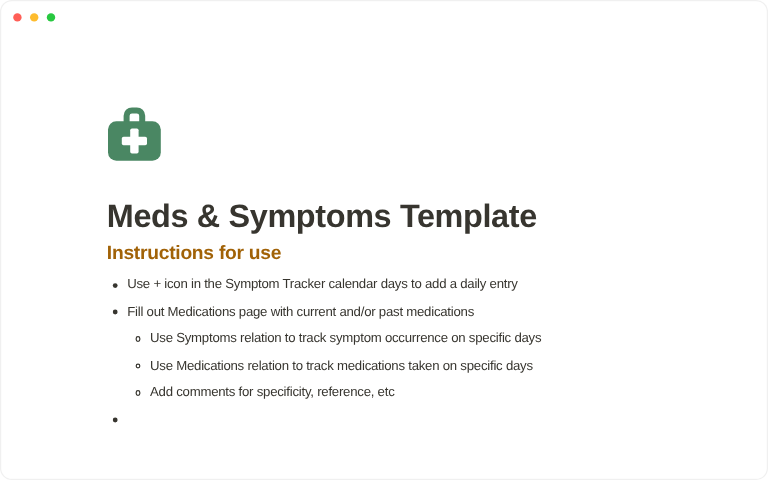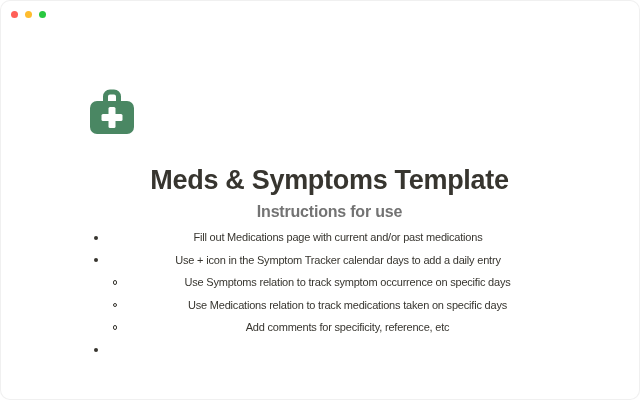--- a/index.html
+++ b/index.html
@@ -25,21 +25,20 @@
   .traffic-dot {
     width: 7px; height: 7px;
     border-radius: 50%;
     cursor: default;
   }
   .page {
     position: relative;
     height: 396px;
     overflow: hidden;
     padding: 0 69px 0 88px;
-    text-align: center;
   }
   .icon-block {
     margin-top: 88px;
     width: 46px; height: 46px;
   }
   .icon-block svg { display: block; }
   .page-title {
     margin-top: 28px;
     font-size: 27px;
     line-height: 34px;
@@ -53,21 +52,21 @@
     line-height: 19px;
     letter-spacing: -0.2px;
     color: #37352f;
   }
   .section-heading {
     margin-top: 7px;
     font-size: 16px;
     line-height: 16px;
     font-weight: bold;
     letter-spacing: -0.2px;
-    color: #737373;
+    color: #a16207;
   }
   ul.instructions {
     margin-top: 10px;
     list-style: none;
   }
   ul.instructions li {
     position: relative;
     font-size: 11px;
     line-height: 15px;
     letter-spacing: -0.2px;
@@ -119,25 +118,25 @@
     <h1 class="page-title">Meds &amp; Symptoms Template</h1>
 
     <div class="description">
     </div>
 
     <h3 class="section-heading">Instructions for use</h3>
 
     <ul class="instructions">
       <li class="lvl1">
         <span class="marker-dot"></span>
-        <span>Fill out Medications page with current and/or past medications</span>
+        <span>Use + icon in the Symptom Tracker calendar days to add a daily entry</span>
       </li>
       <li class="lvl1">
         <span class="marker-dot"></span>
-        <span>Use + icon in the Symptom Tracker calendar days to add a daily entry</span>
+        <span>Fill out Medications page with current and/or past medications</span>
       </li>
       <li class="lvl2">
         <span class="marker-circle"></span>
         <span>Use Symptoms relation to track symptom occurrence on specific days</span>
       </li>
       <li class="lvl2">
         <span class="marker-circle"></span>
         <span>Use Medications relation to track medications taken on specific days</span>
       </li>
       <li class="lvl2">

